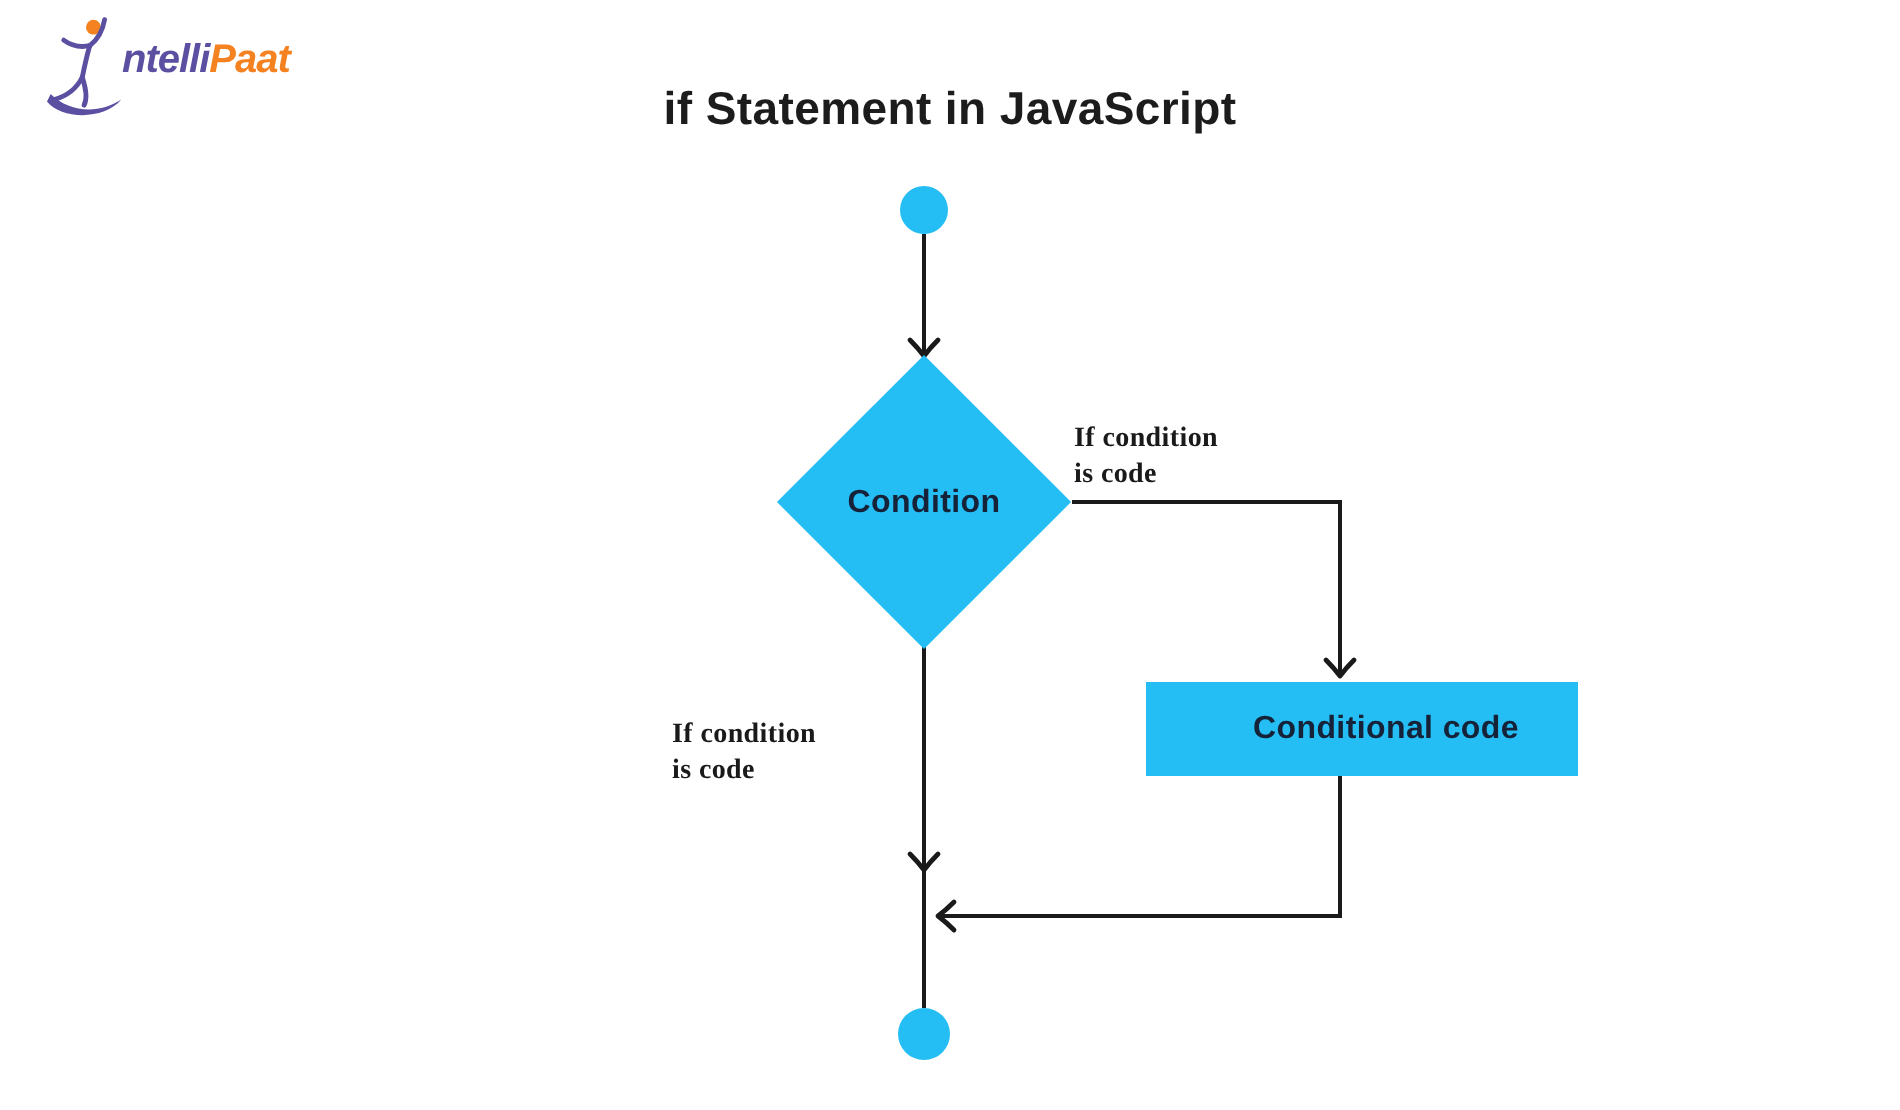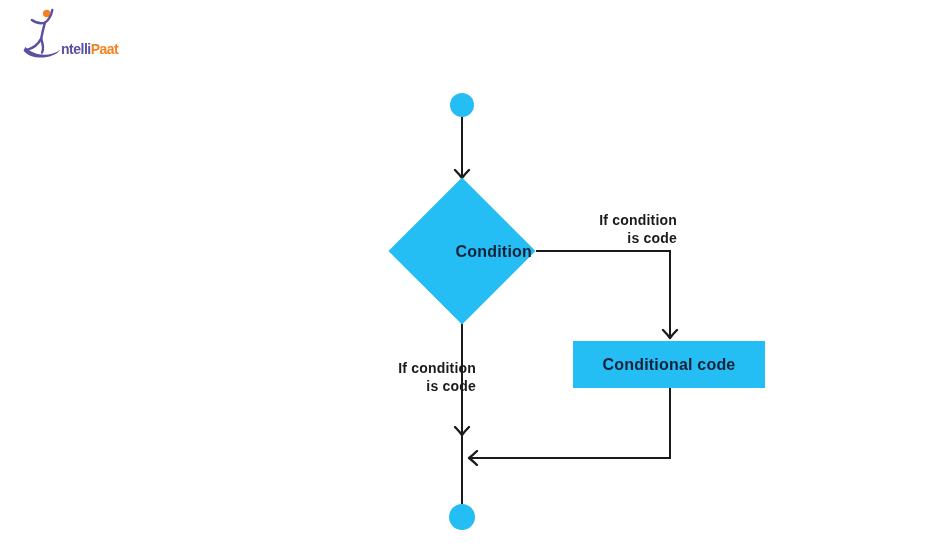--- a/index.html
+++ b/index.html
@@ -24,26 +24,27 @@
   
   .logo {
     position: absolute;
     left: 20px;
     top: 8px;
     display: flex;
     align-items: flex-end;
   }
   .logo-figure { display: block; }
   .logo-text {
-    font-size: 14px;
+    font-size: 20px;
     font-weight: bold;
     letter-spacing: -0.5px;
     line-height: 1;
     margin-left: -5px;
-    margin-bottom: 4px;
+    margin-bottom: 20px;
+    font-style: italic;
   }
   .logo-text .lp-purple { color: var(--c-logo-purple); }
   .logo-text .lp-orange { color: var(--c-logo-orange); }
   .logo-stroke { stroke: var(--c-logo-purple); stroke-width: 2.6; fill: none;
                  stroke-linecap: round; }
   .logo-head   { fill: var(--c-logo-orange); }
   .logo-swoosh { fill: var(--c-logo-purple); }
 
   
   .title {
@@ -91,51 +92,53 @@
     position: absolute;
     left: 410px; top: 199px;
     width: 104px; height: 104px;
     background: var(--c-accent);
     transform: rotate(45deg);
   }
   .diamond-label {
     position: absolute;
     left: 392px; top: 243px;
     width: 140px;
-    text-align: right;
+    text-align: center;
     font-size: 16px;
     font-weight: bold;
     color: var(--c-node-text);
     letter-spacing: 0.2px;
   }
 
   .process {
     position: absolute;
     left: 573px; top: 341px;
     width: 192px; height: 47px;
     background: var(--c-accent);
     display: flex;
     align-items: center;
     justify-content: center;
     font-size: 16px;
     font-weight: bold;
     color: var(--c-node-text);
     letter-spacing: 0.2px;
+    padding-left: 24px;
   }
 
   
   .edge-label {
     position: absolute;
     width: 140px;
-    text-align: right;
+    text-align: left;
     font-size: 14px;
     font-weight: bold;
     line-height: 18px;
     color: var(--c-label-text);
     letter-spacing: 0.2px;
+    font-family: Liberation Serif, serif;
   }
   .edge-label.true-label  { left: 537px; top: 211px; }
   .edge-label.false-label { left: 336px; top: 359px; }
 </style>
 </head>
 <body>
 
 <div class="canvas">
 
   <div class="logo">
@@ -144,20 +147,21 @@
       <circle class="logo-head" cx="25" cy="6" r="4"></circle>
       <path class="logo-stroke" d="M 23 16 C 27 13 30 8 31 2"></path>
       <path class="logo-stroke" d="M 23 16 C 18 17 13 16 9 13"></path>
       <path class="logo-stroke" d="M 23 16 C 21 23 20 28 19 33"></path>
       <path class="logo-stroke" d="M 19 33 C 21 39 22 44 20 48"></path>
       <path class="logo-stroke" d="M 19 33 C 16 39 11 43 4 45"></path>
     </svg>
     <span class="logo-text"><span class="lp-purple">ntelli</span><span class="lp-orange">Paat</span></span>
   </div>
 
+  <h1 class="title">if Statement in JavaScript</h1>
 
   <svg class="edges" viewBox="0 0 950 555">
 
     <path class="edge-line" d="M 462 117 L 462 177"></path>
     <path class="arrow-head" d="M 455 170 Q 459 174 462 178 Q 465 174 469 170"></path>
 
     <path class="edge-line" d="M 536 251 L 670 251 L 670 337"></path>
     <path class="arrow-head" d="M 663 330 Q 667 334 670 338 Q 673 334 677 330"></path>
 
     <path class="edge-line" d="M 462 323 L 462 504"></path>

